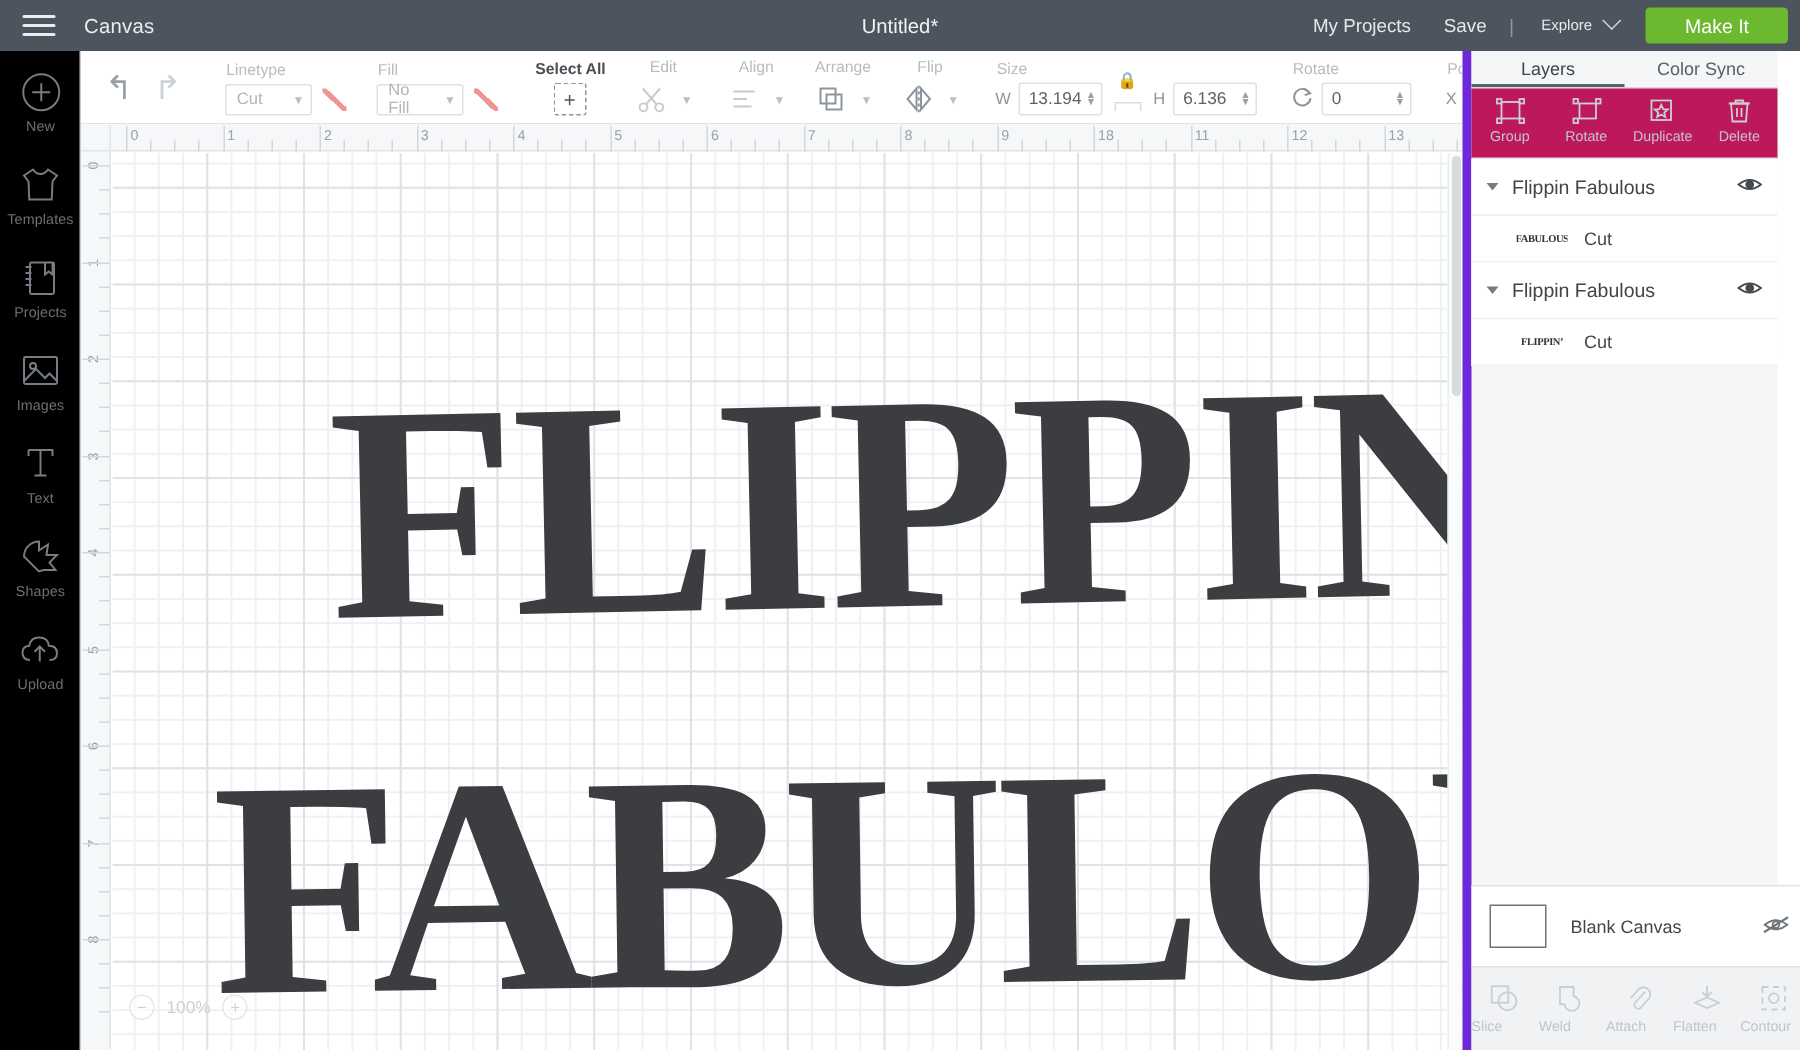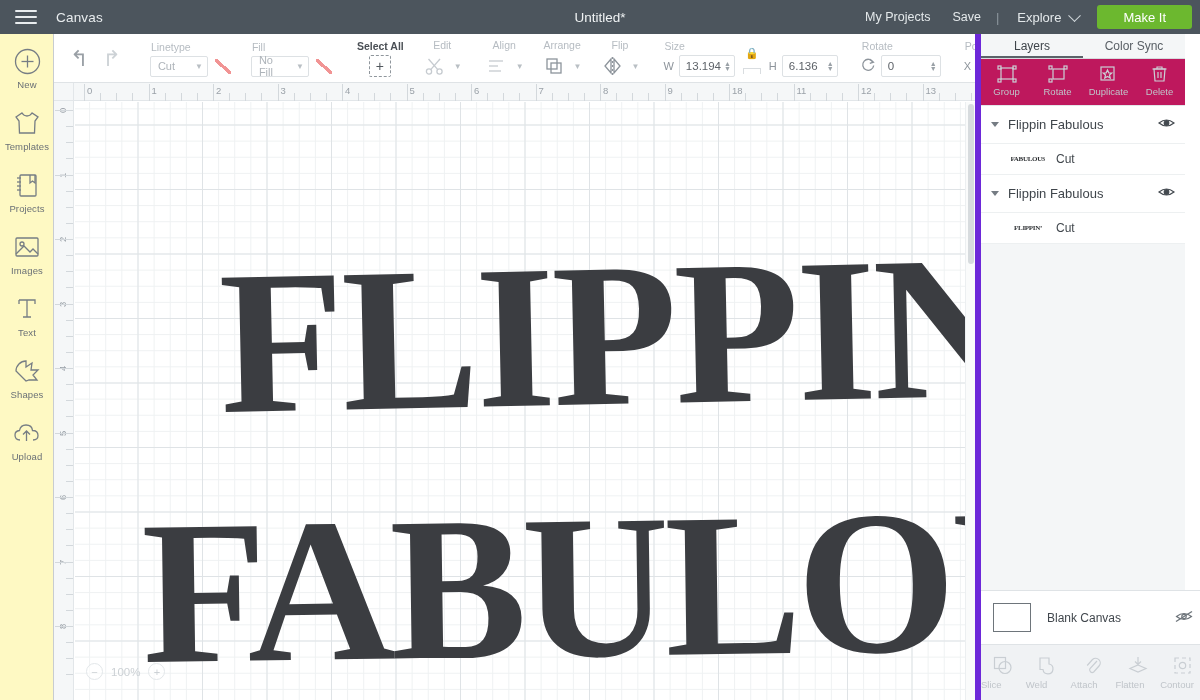--- a/index.html
+++ b/index.html
@@ -22,31 +22,31 @@
     align-items:center; justify-content:center; gap:4px; cursor:pointer; }
   .hamburger i { display:block; width:22px; height:2px; background:#e9edef; border-radius:1px; }
   .tb-canvas { color:#e9edef; font-size:13.5px; letter-spacing:.2px; margin-left:4px; }
   .tb-title { position:absolute; left:0; right:0; top:0; height:34px;
     display:flex; align-items:center; justify-content:center;
     color:#f0f3f4; font-size:13.5px; pointer-events:none; }
   .tb-right { position:absolute; right:0; top:0; height:34px; display:flex;
     align-items:center; gap:0; padding-right:8px; }
   .tb-link { color:#e4e9eb; font-size:12.5px; padding:0 11px; cursor:pointer; white-space:nowrap; }
   .tb-div { color:#8d979e; font-size:13px; padding:0 4px; }
-  .tb-explore { color:#e4e9eb; font-size:13px; padding:0 6px 0 14px; cursor:pointer; }
+  .tb-explore { color:#e4e9eb; font-size:10px; padding:0 6px 0 14px; cursor:pointer; }
   .chev { display:inline-block; width:9px; height:9px; margin-left:9px;
      border-right:1.6px solid #cfd6da; border-bottom:1.6px solid #cfd6da;
      transform:rotate(45deg) translate(-2px,-2px); vertical-align:middle; }
   .makeit { margin-left:12px; background:#6cb82f; color:#fff; font-size:13px;
      border:none; border-radius:3px; height:24px; padding:0 26px; cursor:pointer;
      font-family:inherit; }
 
   
   .rail { position:absolute; left:0; top:34px; width:54px; height:666px;
-     background:#fef9c3; border-right:1px solid #c8ccd0; }
+     background:#000000; border-right:1px solid #c8ccd0; }
   .rail-item { width:54px; padding:12px 0 6px; text-align:center; cursor:pointer; }
   .rail-item .ic { height:30px; display:flex; align-items:center; justify-content:center; }
   .rail-item .lb { font-size:9.5px; color:#6a7076; margin-top:3px; letter-spacing:.1px; }
   .rail svg { stroke:#767d84; fill:none; stroke-width:1.3; }
 
   
   .toolbar { position:absolute; left:54px; top:34px; width:921px; height:49px;
      background:#fff; border-bottom:1px solid #dfe3e6; display:flex; align-items:stretch; }
   .tgroup { display:flex; align-items:center; height:49px; padding:0 9px; position:relative; }
   .vsep { width:1px; background:#e4e7ea; margin:10px 2px; height:29px; align-self:center; }

